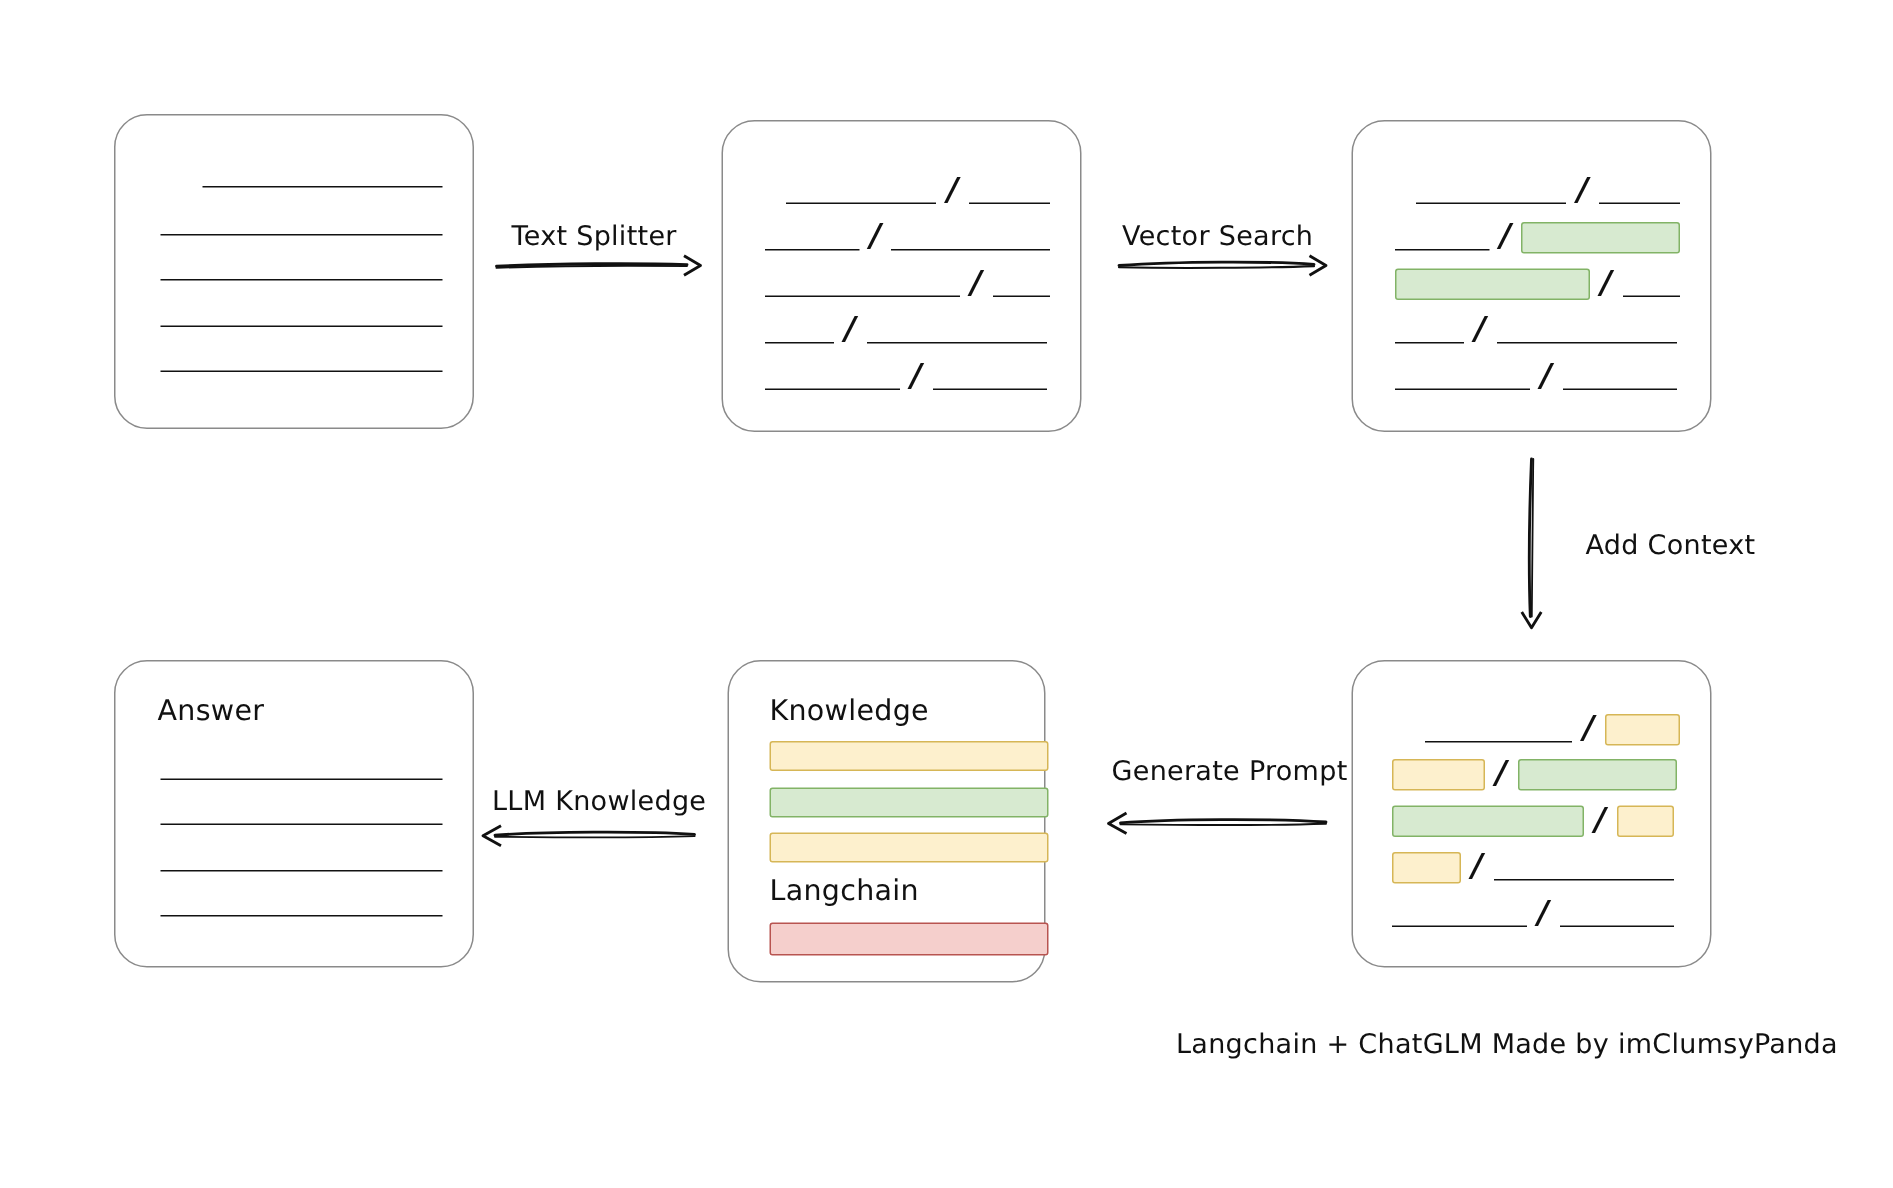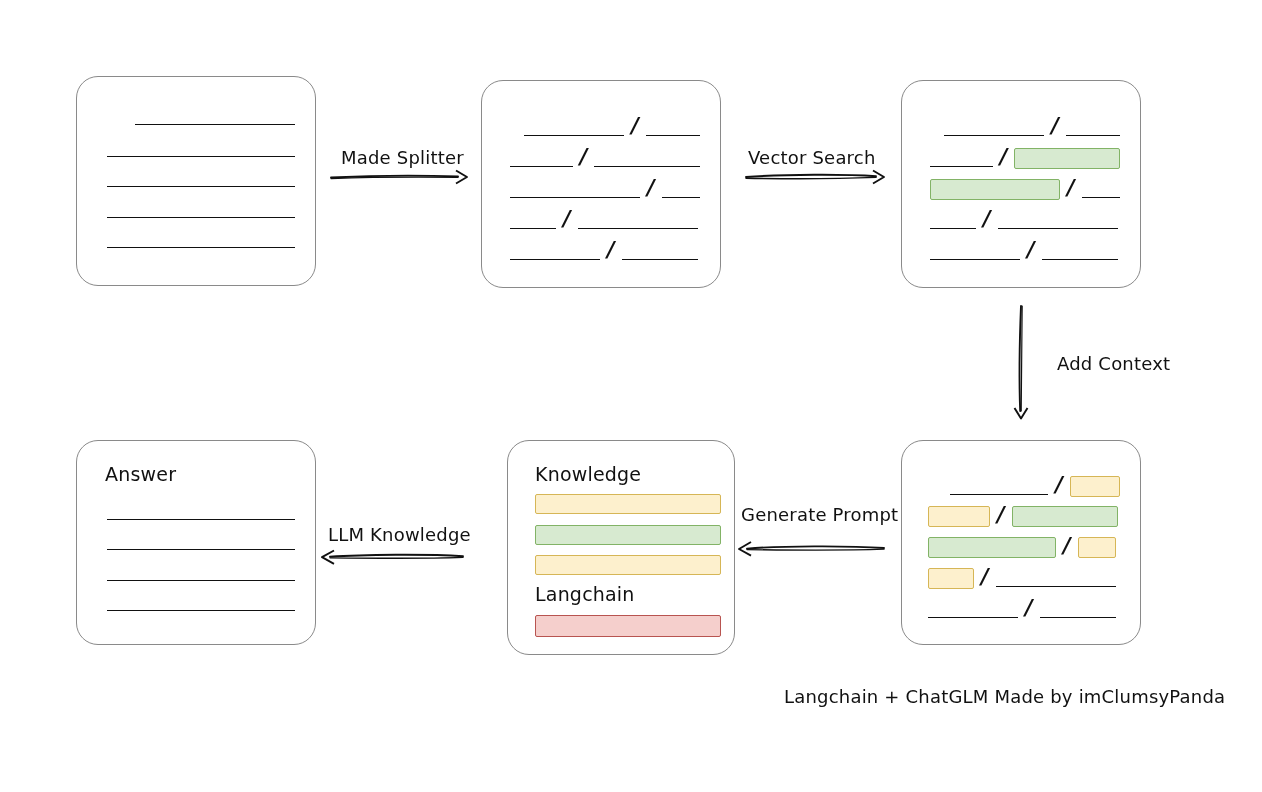--- a/index.html
+++ b/index.html
@@ -113,21 +113,21 @@
 <body>
 
 <div class="doc-box" style="left:76px; top:76px; width:240px; height:210px;">
   <div class="rule" style="left:58px; top:47px; width:160px;"></div>
   <div class="rule" style="left:30px; top:79px; width:188px;"></div>
   <div class="rule" style="left:30px; top:109px; width:188px;"></div>
   <div class="rule" style="left:30px; top:140px; width:188px;"></div>
   <div class="rule" style="left:30px; top:170px; width:188px;"></div>
 </div>
 
-<div class="arrow-label" style="left:341px; top:147px;">Made Splitter</div>
+<div class="arrow-label" style="left:341px; top:147px;">Text Splitter</div>
 <div class="arrow" style="left:330px; top:168px;">
   <svg width="140" height="18" viewBox="0 0 140 18">
     <path d="M1,9.5 C40,7.6 95,7.4 128,8.4" fill="none" stroke="#111111" stroke-width="1.9" stroke-linecap="round"></path>
     <path d="M1,10.6 C40,9.2 95,9.0 128,9.4" fill="none" stroke="#111111" stroke-width="1.2" stroke-linecap="round"></path>
     <path d="M126,2.5 L137,9.0 L126,15.5" fill="none" stroke="#111111" stroke-width="1.9" stroke-linejoin="round"></path>
   </svg>
 </div>
 
 <div class="doc-box" style="left:481px; top:80px; width:240px; height:208px;">
   <div class="row" style="left:28px; top:33px; width:190px; justify-content:flex-end;">
@@ -213,21 +213,21 @@
 
 <div class="arrow-label" style="left:328px; top:524px;">LLM Knowledge</div>
 <div class="arrow" style="left:318px; top:548px;">
   <svg width="146" height="18" viewBox="0 0 146 18">
     <path d="M145,8.2 C110,6.0 45,6.4 12,8.8" fill="none" stroke="#111111" stroke-width="1.9" stroke-linecap="round"></path>
     <path d="M145,9.4 C110,10.6 45,10.2 12,9.8" fill="none" stroke="#111111" stroke-width="1.3" stroke-linecap="round"></path>
     <path d="M16,2.5 L4,9.2 L16,15.8" fill="none" stroke="#111111" stroke-width="1.9" stroke-linejoin="round"></path>
   </svg>
 </div>
 
-<div class="doc-box" style="left:507px; top:440px; width:228px; height:215px;">
+<div class="doc-box" style="left:485px; top:440px; width:212px; height:215px;">
   <div class="box-label" style="left:27px; top:22px;">Knowledge</div>
   <div class="bar yellow" style="left:27px; top:53px; width:186px;"></div>
   <div class="bar green" style="left:27px; top:84px; width:186px;"></div>
   <div class="bar yellow" style="left:27px; top:114px; width:186px;"></div>
   <div class="box-label" style="left:27px; top:142px;">Langchain</div>
   <div class="bar red" style="left:27px; top:174px; width:186px; height:22px;"></div>
 </div>
 
 <div class="arrow-label" style="left:741px; top:504px;">Generate Prompt</div>
 <div class="arrow" style="left:735px; top:540px;">

